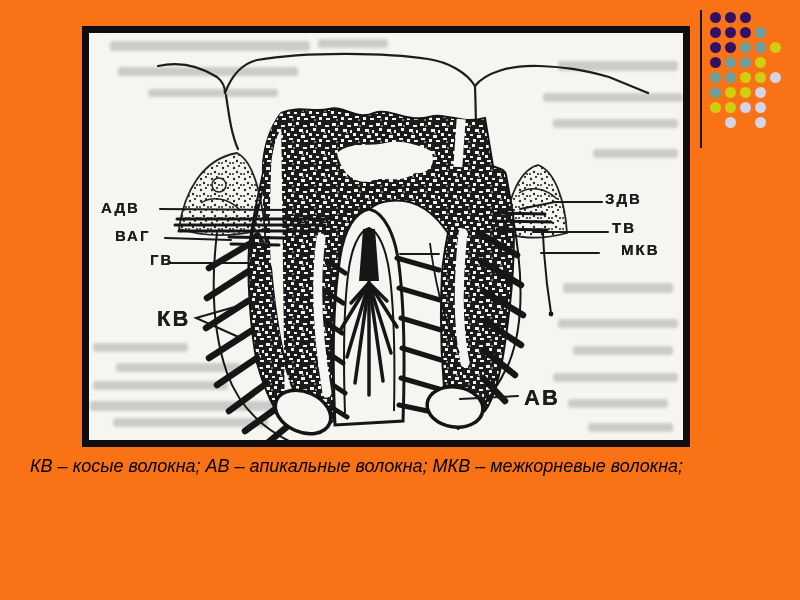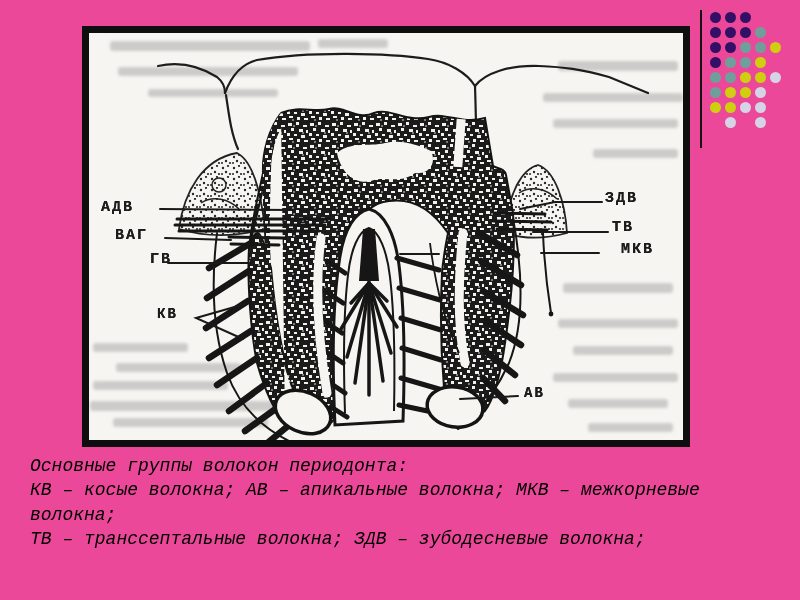--- a/index.html
+++ b/index.html
@@ -1,28 +1,28 @@
 <!DOCTYPE html>
 <html><head>
 <meta charset="utf-8">
 <style>
   html,body{margin:0;padding:0;}
   body{width:800px;height:600px;background:#ffffff;position:relative;overflow:hidden;
        font-family:"Liberation Sans","DejaVu Sans",sans-serif;}
-  .slide{position:absolute;inset:0;background:#ec4899;font-family:Liberation Mono, monospace;}
+  .slide{position:absolute;inset:0;background:#f97316;}
 
   
   .frame{position:absolute;left:82px;top:26px;width:594px;height:407px;
          border:7px solid #0e0e0e;background:#f6f5f1;}
   .frame svg{position:absolute;left:0;top:0;}
 
   
   .fib-label{position:absolute;font-weight:700;font-size:15px;letter-spacing:2px;
              color:#1c1c1c;text-shadow:0 0 .6px #1c1c1c;white-space:nowrap;}
-  .fib-label.big{font-size:14px;}
+  .fib-label.big{font-size:22px;}
 
   
   .vline{position:absolute;left:700px;top:10px;width:2px;height:138px;background:#141414;}
   .dots{position:absolute;left:710px;top:12px;width:78px;height:122px;}
   .dots .dot{position:absolute;width:11px;height:11px;border-radius:50%;}
 
   
   .caption{position:absolute;left:30px;top:454px;width:760px;
            font-style:italic;font-size:18px;line-height:24.4px;color:#000;}
   .caption p{margin:0;}
@@ -263,18 +263,16 @@
       <div class="dot" style="left: 45px; top: 75px; background: rgb(212, 212, 230);"></div>
       <div class="dot" style="left: 0px; top: 90px; background: rgb(207, 207, 16);"></div>
       <div class="dot" style="left: 15px; top: 90px; background: rgb(207, 207, 16);"></div>
       <div class="dot" style="left: 30px; top: 90px; background: rgb(212, 212, 230);"></div>
       <div class="dot" style="left: 45px; top: 90px; background: rgb(212, 212, 230);"></div>
       <div class="dot" style="left: 15px; top: 105px; background: rgb(212, 212, 230);"></div>
       <div class="dot" style="left: 45px; top: 105px; background: rgb(212, 212, 230);"></div>
     </div>
 
   <div class="caption">
-    <p>Основные группы волокон периодонта:</p>
     <p>КВ – косые волокна; АВ – апикальные волокна; МКВ – межкорневые волокна;</p>
-    <p>ТВ – транссептальные волокна; ЗДВ – зубодесневые волокна;</p>
   </div>
 
 </div>
 
 </body></html>

